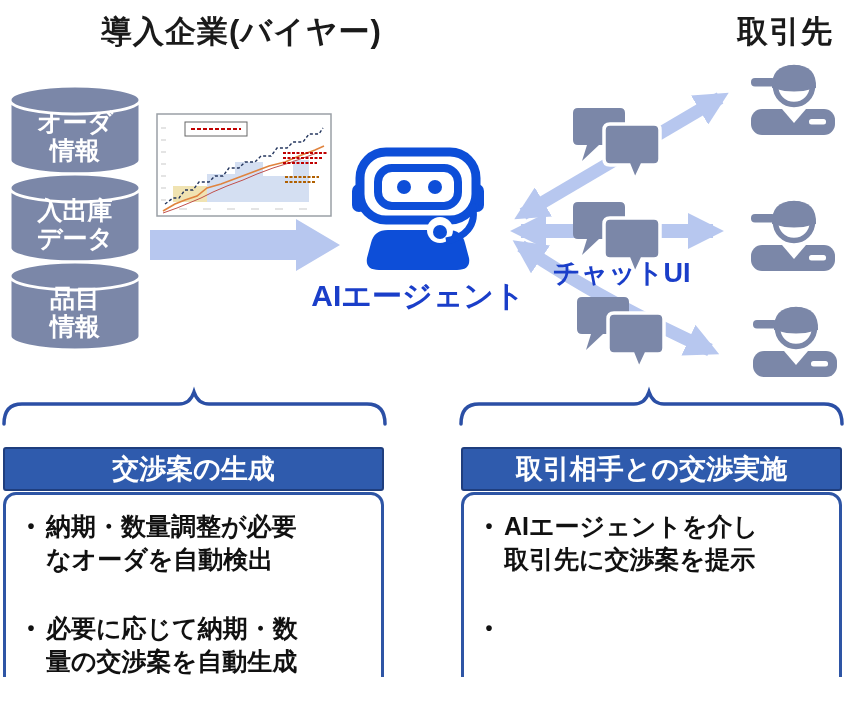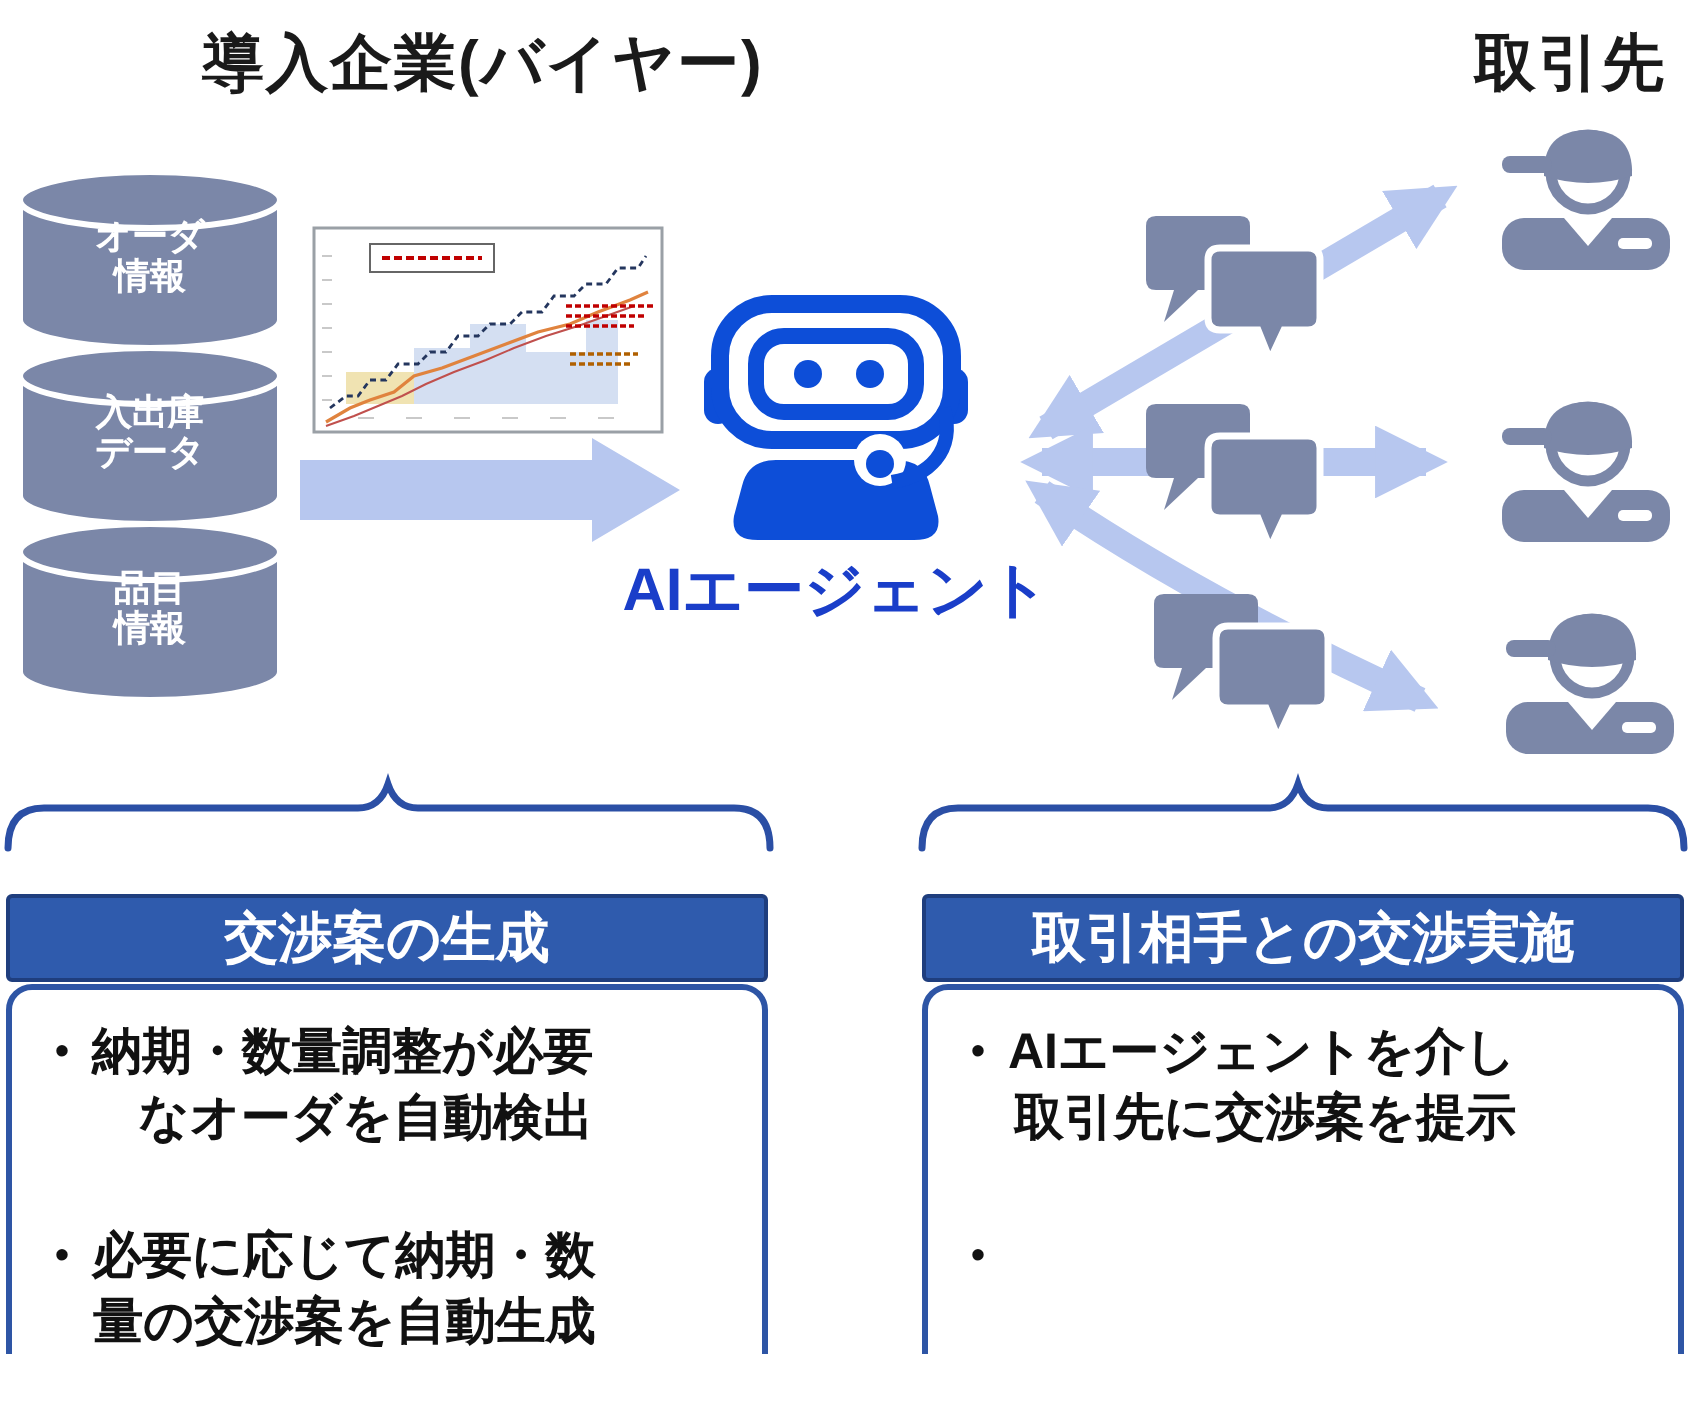--- a/index.html
+++ b/index.html
@@ -3,21 +3,21 @@
 <meta charset="utf-8">
 <style>
   html,body{margin:0;padding:0;background:#fff;}
   .canvas{
     position:relative;width:853px;height:677px;background:#ffffff;
     font-family:"Liberation Sans",sans-serif;overflow:hidden;
   }
   .abs{position:absolute;}
   .title{font-weight:bold;color:#1a1a1a;font-size:31px;letter-spacing:1px;}
   .db-label{
-    color:#ffffff;font-weight:bold;font-size:18px;text-align:center;
+    color:#ffffff;font-weight:bold;font-size:25px;text-align:center;
     line-height:1.12;white-space:pre-line;width:130px;left:10px;
   }
   .agent-label{
     color:#1a3ec9;font-weight:bold;font-size:30px;text-align:center;
     width:240px;left:298px;top:277px;line-height:1.25;
   }
   .chat-label{color:#1a3ec9;font-weight:bold;font-size:27px;left:553px;top:255px;}
   .panel{position:absolute;top:447px;width:381px;}
   .panel.p-left{left:3px;}
   .panel.p-right{left:461px;}
@@ -25,21 +25,21 @@
     height:40px;background:#2f5bad;border:2px solid #1f3e7e;border-radius:3px;
     color:#fff;font-weight:bold;font-size:27px;text-align:center;line-height:40px;
   }
   .panel-body{
     margin-top:1px;background:#fff;border:3px solid #2e55a5;border-radius:13px;
     padding:15px 8px 10px 10px;box-sizing:border-box;height:211px;
   }
   .bullet{display:flex;font-weight:bold;font-size:25px;color:#111;line-height:1.3;}
   .bullet + .bullet{margin-top:37px;}
   .bullet .dot{width:30px;flex:none;text-align:center;font-size:20px;padding-top:3px;}
-  .bullet .txt{white-space:pre-line;text-align:right;}
+  .bullet .txt{white-space:pre-line;}
 </style>
 </head>
 <body>
 
 <div class="canvas">
 
   <svg width="853" height="707" viewBox="0 0 853 707" style="position:absolute;left:0;top:0;">
     <defs>
       <marker id="ah" viewBox="0 0 10 10" refX="7" refY="5" markerWidth="2.6" markerHeight="2.6" orient="auto-start-reverse" markerUnits="strokeWidth">
         <path d="M0 0 L10 5 L0 10 z" fill="#b7c7ef"></path>
@@ -138,20 +138,21 @@
 情報</div>
   <div class="abs db-label" style="top:196px;">入出庫
 データ</div>
   <div class="abs db-label" style="top:284px;">品目
 情報</div>
 
   <div class="abs agent-label">
     <div>AIエージェント</div>
   </div>
 
+  <div class="abs chat-label">チャットUI</div>
 
   <div class="panel p-left">
     <div class="panel-header">交渉案の生成</div>
     <div class="panel-body">
       <div class="bullet">
         <span class="dot">•</span>
         <span class="txt">納期・数量調整が必要
 なオーダを自動検出</span>
       </div>
       <div class="bullet">

